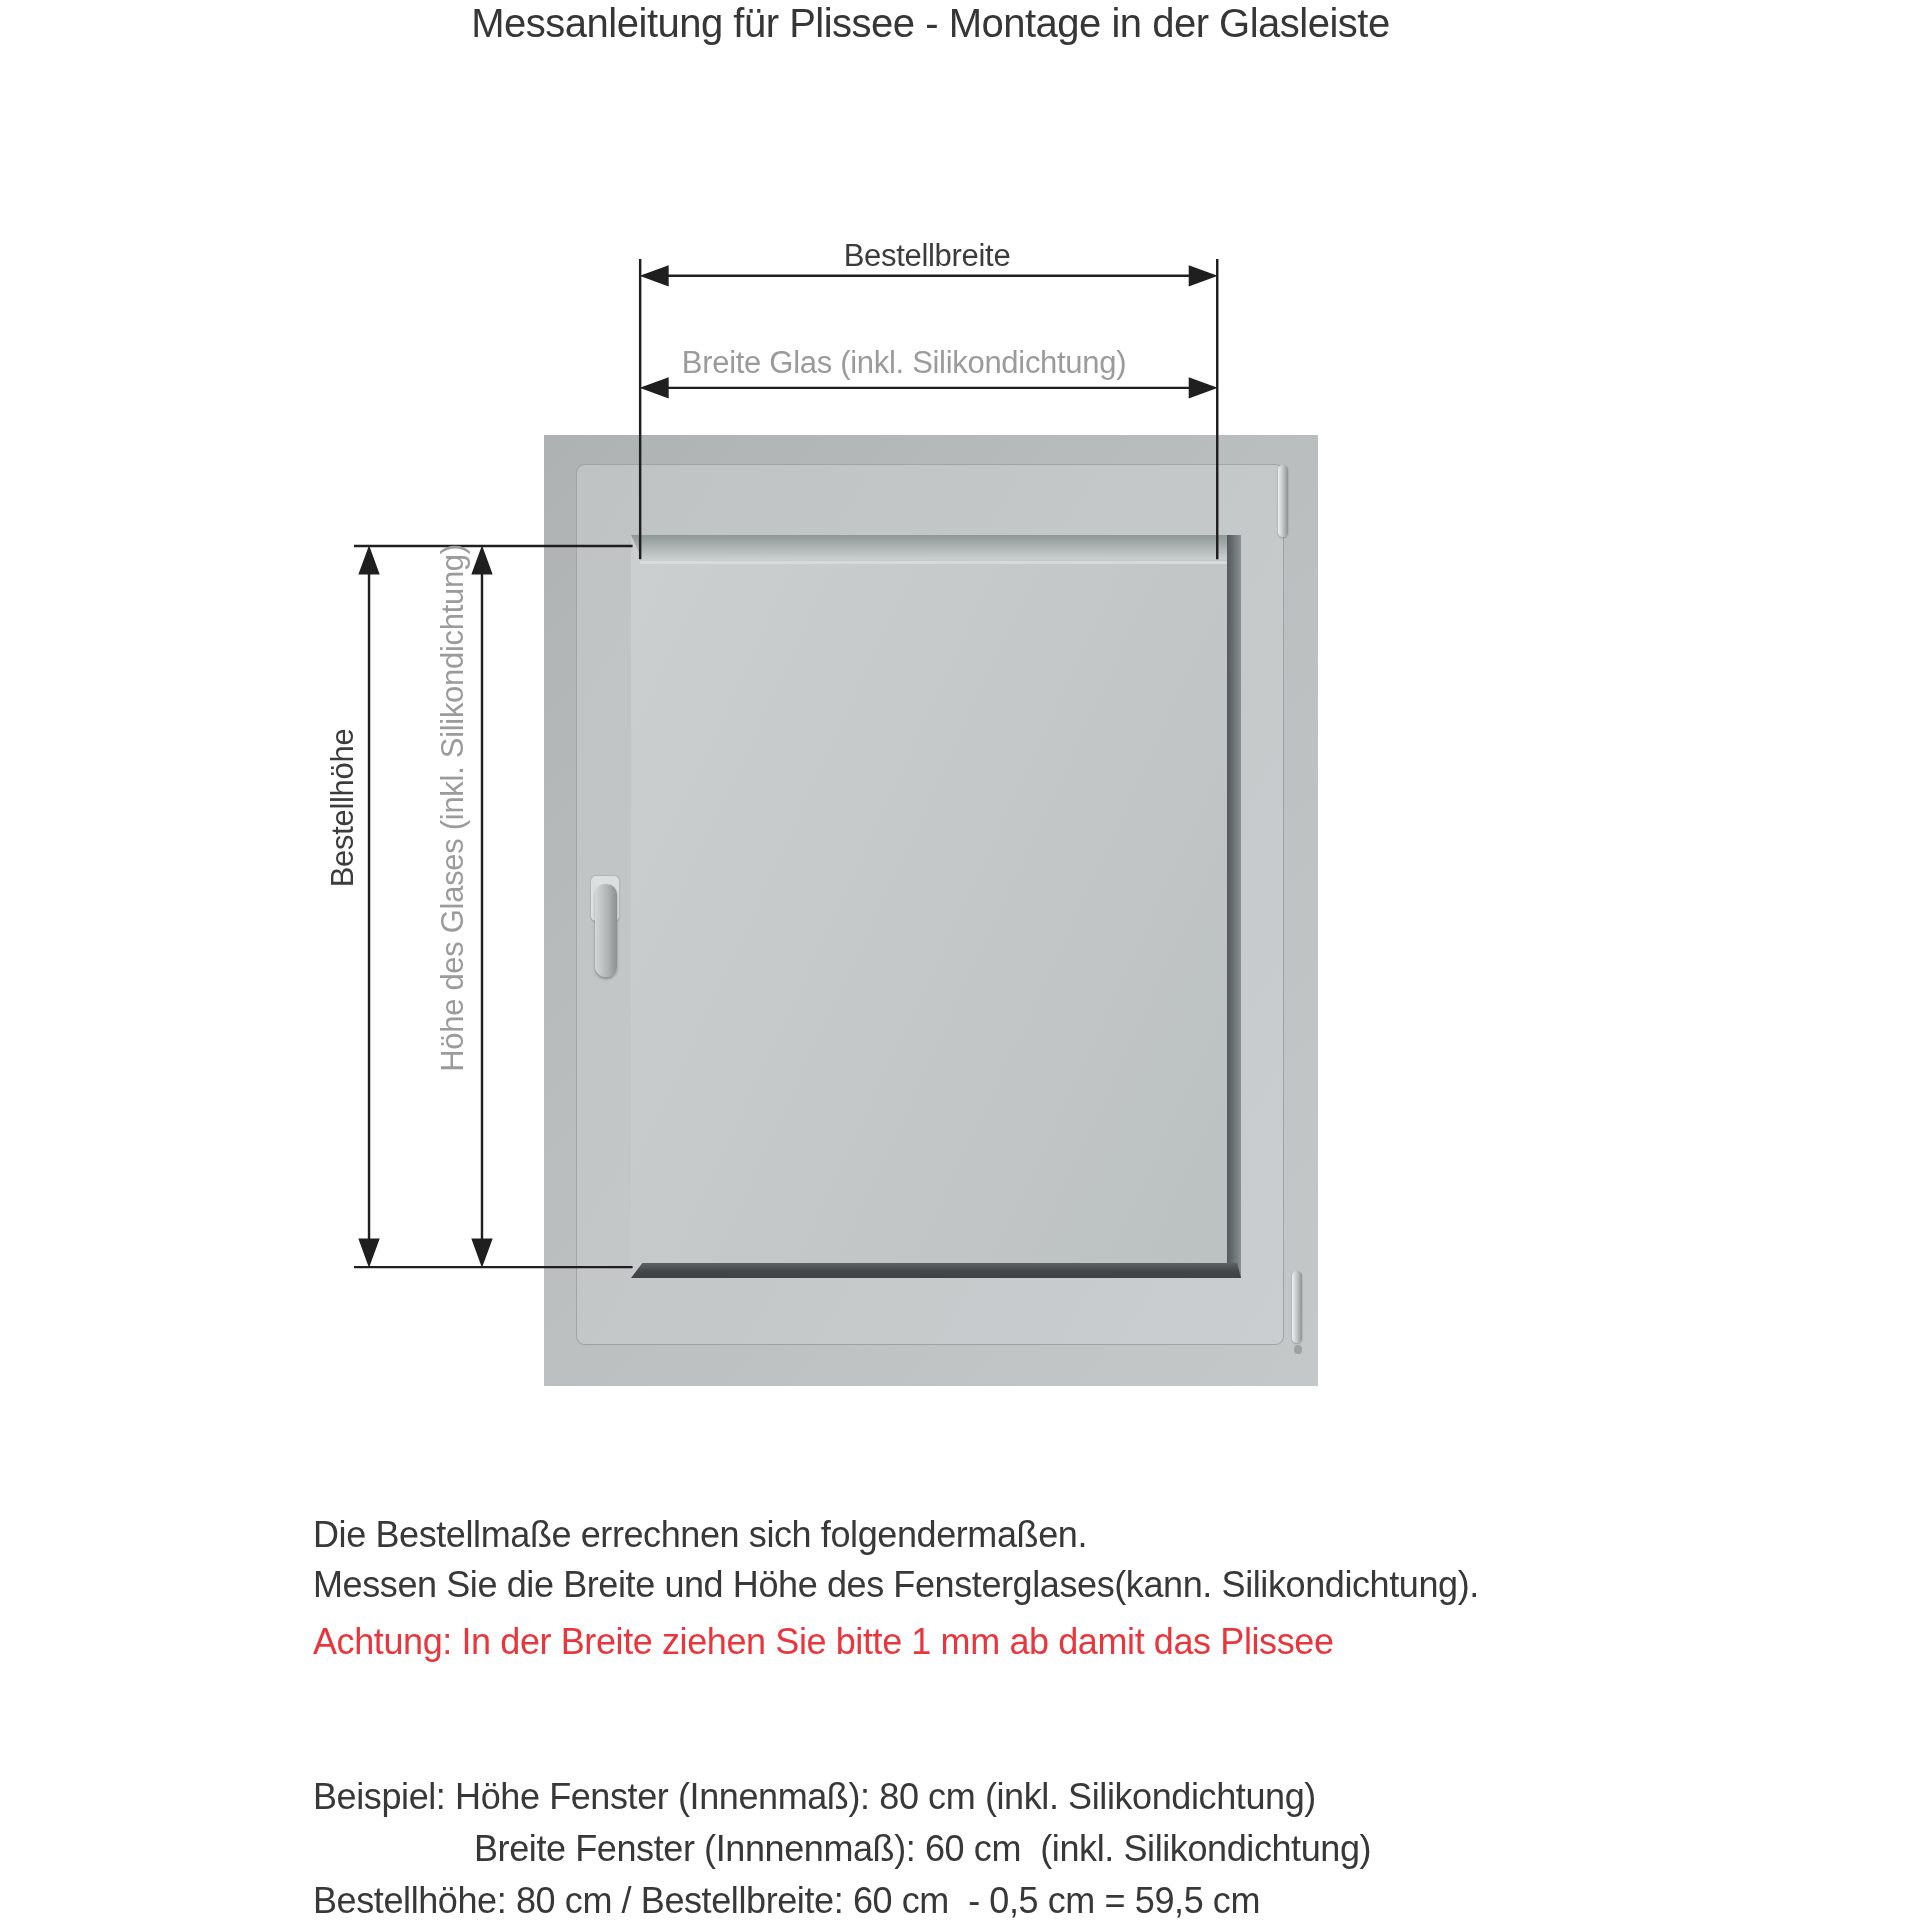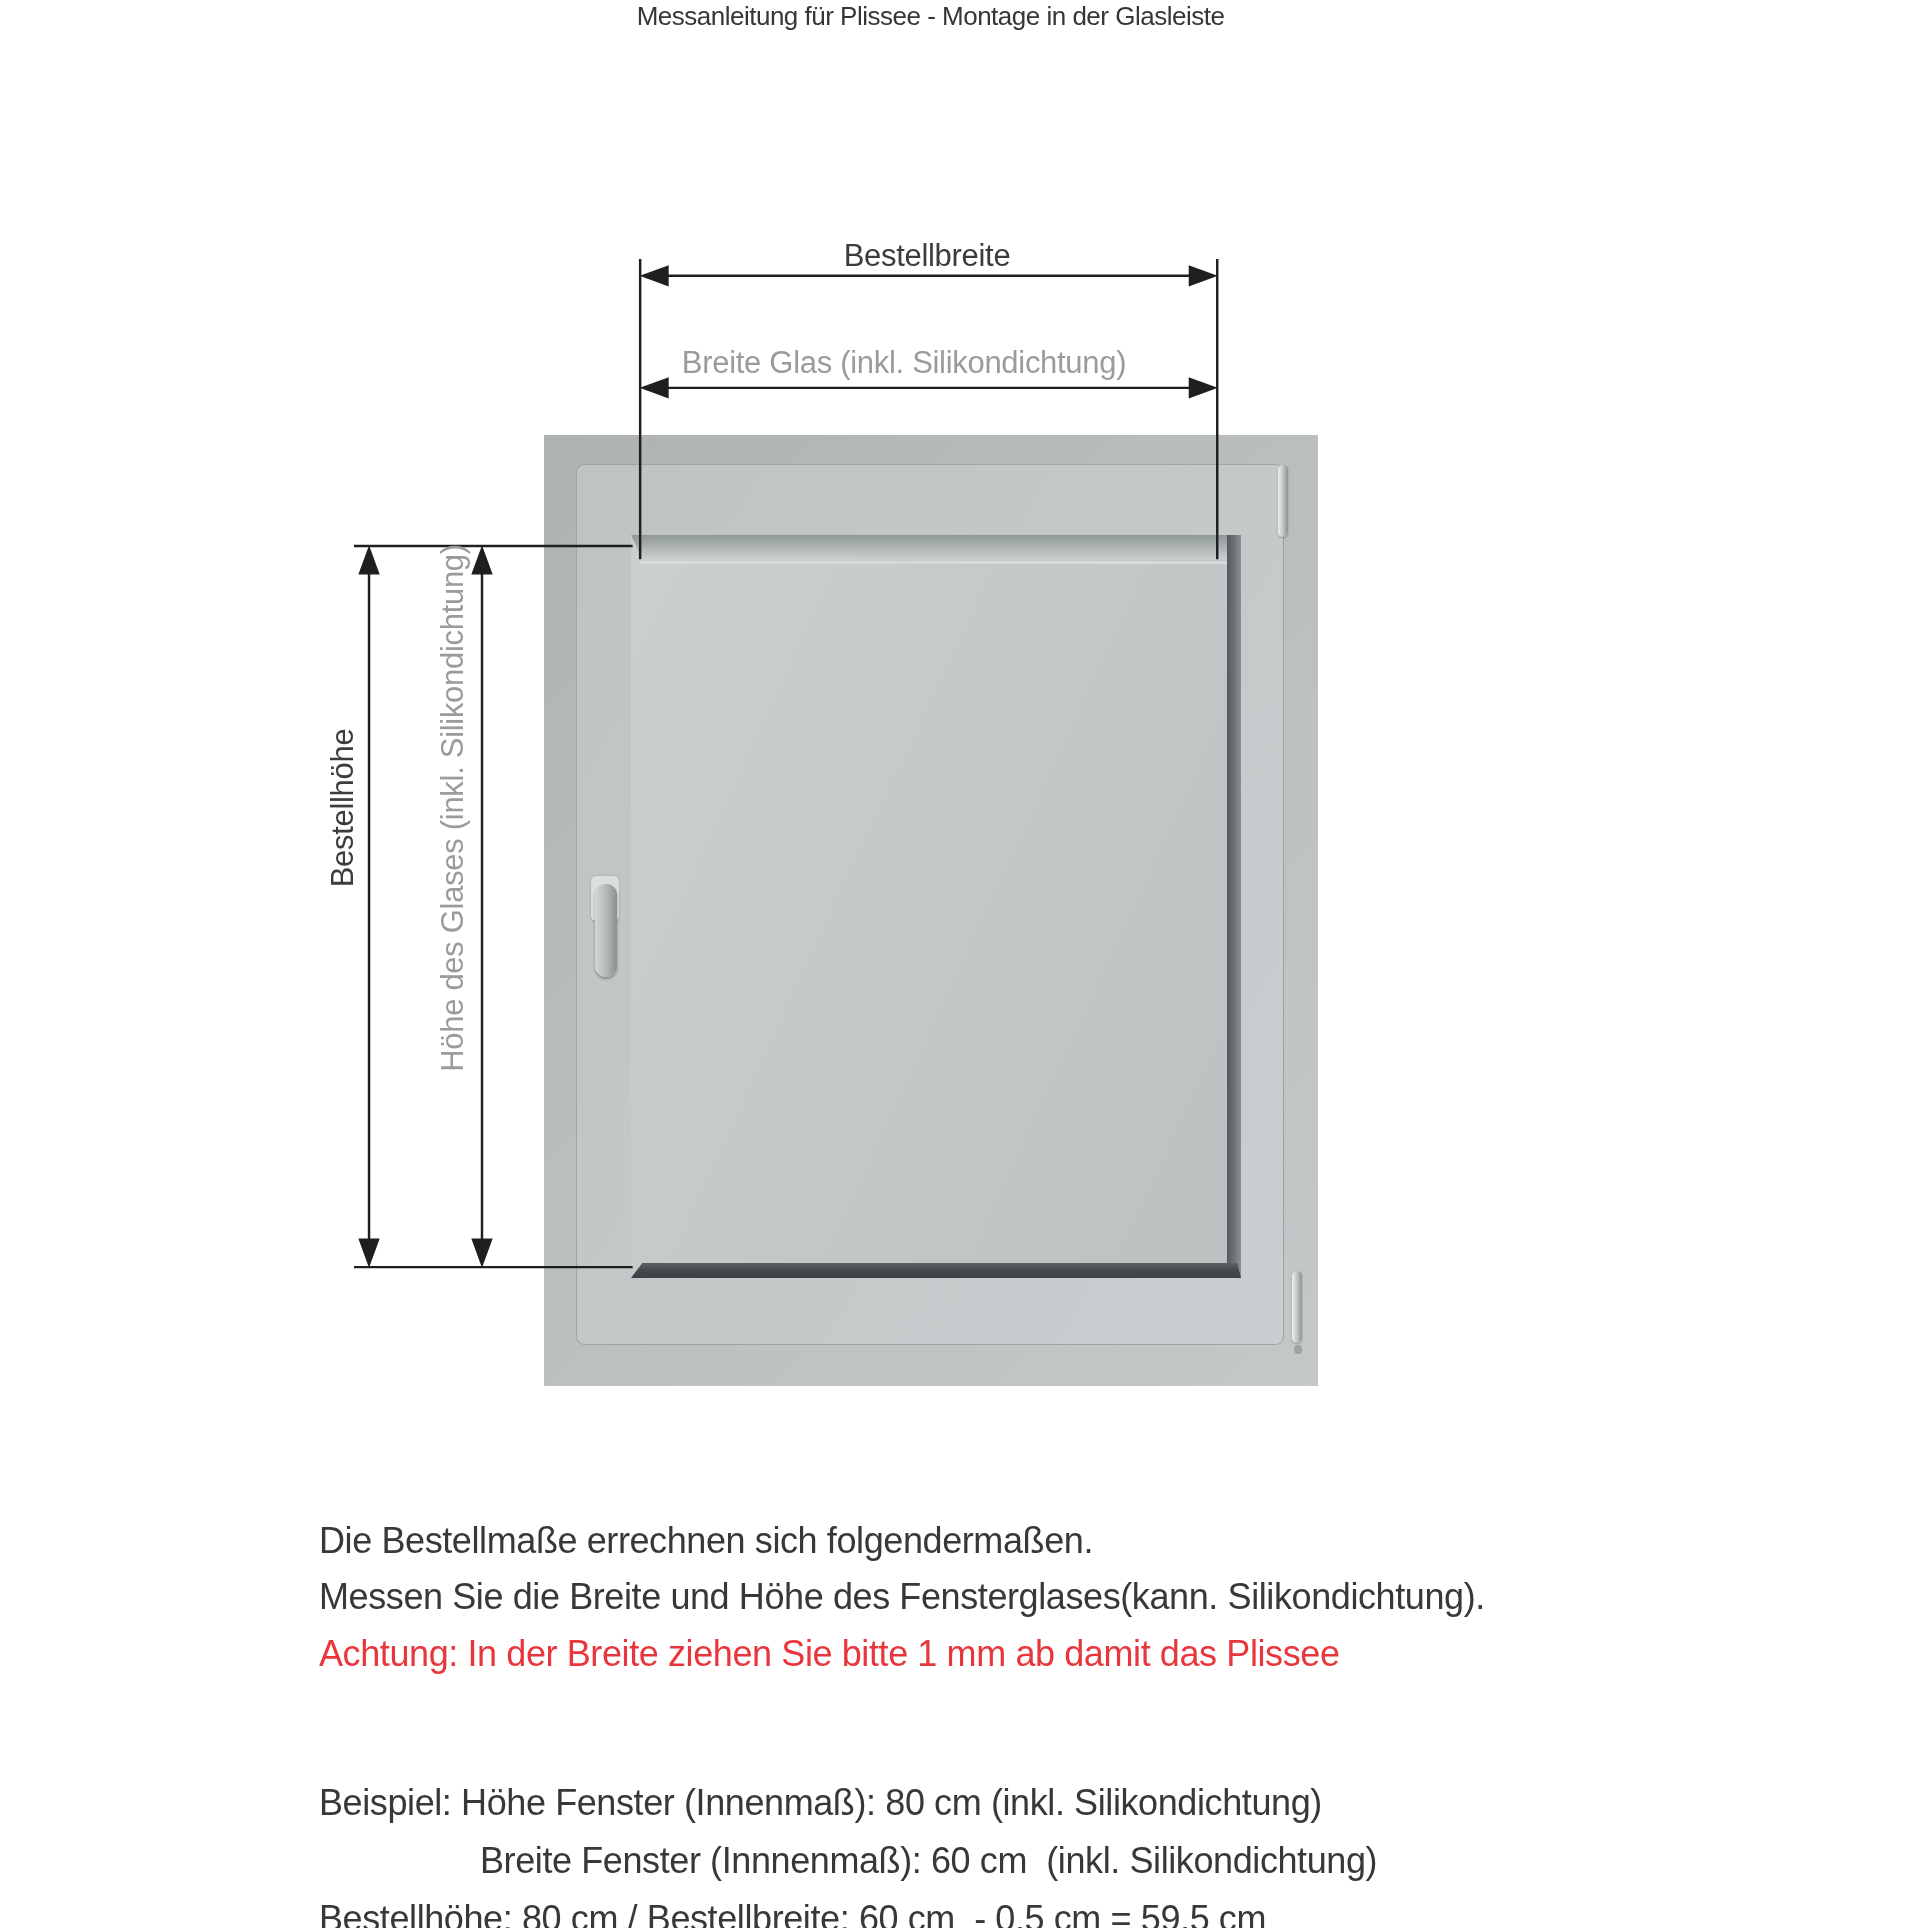--- a/index.html
+++ b/index.html
@@ -3,21 +3,21 @@
 <meta charset="utf-8">
 <style>
   html,body{margin:0;padding:0;background:#ffffff;}
   .canvas{
     position:relative;width:1928px;height:1928px;background:#ffffff;overflow:hidden;
     font-family:"Liberation Sans", sans-serif;color:#383838;
   }
   
   .title{
     position:absolute;left:0;top:0.9px;width:1861px;text-align:center;
-    font-size:26px;font-weight:400;letter-spacing:-0.5px;color:#363636;
+    font-size:40px;font-weight:400;letter-spacing:-0.5px;color:#363636;
   }
   
   .window{
     position:absolute;left:544px;top:435px;width:774px;height:951px;
     background:linear-gradient(135deg,#aeb2b3 0%,#b9bdbe 40%,#c5c8c9 100%);
   }
   .sash{
     position:absolute;left:32px;top:29px;width:706px;height:879px;
     border:1.9px solid rgba(128,135,136,0.55);border-radius:8.5px;
     background:linear-gradient(120deg,#bfc3c4 0%,#c6c9ca 60%,#cbced0 100%);
@@ -71,21 +71,21 @@
   
   .dims{position:absolute;left:0;top:0;width:1928px;height:1928px;pointer-events:none;}
   
   .dim-label{
     position:absolute;white-space:nowrap;font-size:31px;letter-spacing:-0.3px;
     color:#3c3c3c;transform:translateX(-50%);
   }
   .dim-label.muted{color:#9b9b9b;}
   .dim-label.vertical{transform:translate(-50%,-50%) rotate(-90deg);}
   
-  .textline{margin:6px;font-size:36px;letter-spacing:-0.4px;line-height:50px;white-space:pre-wrap;color:#383838;}
+  .textline{margin:0;font-size:36px;letter-spacing:-0.4px;line-height:50px;white-space:pre-wrap;color:#383838;}
   .instructions{position:absolute;left:313px;top:1510px;}
   .instructions .warning{color:#e8363c;}
   .instructions .warning-first{margin-top:6.6px;}
   .example{position:absolute;left:313px;top:1771px;}
   .example .textline{line-height:52px;}
   .example .indent{padding-left:161px;}
 </style>
 </head>
 <body>
 

